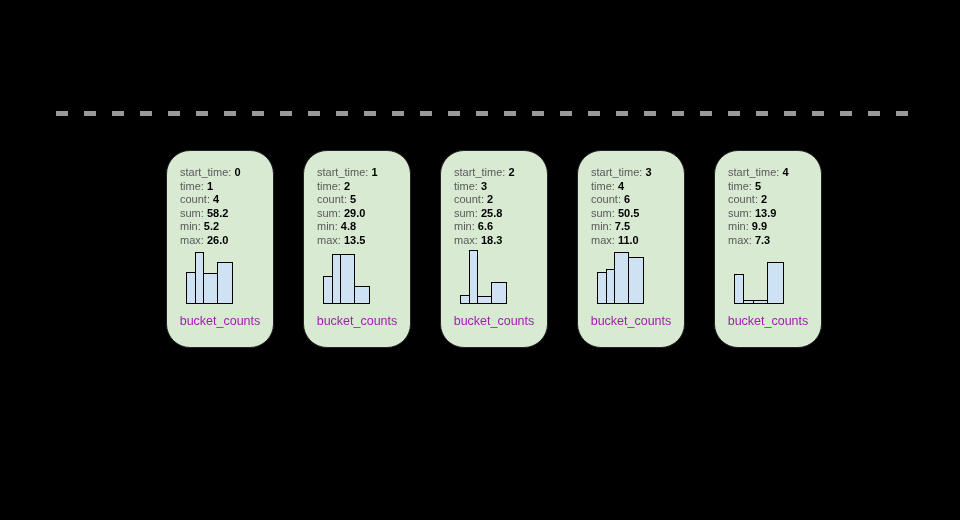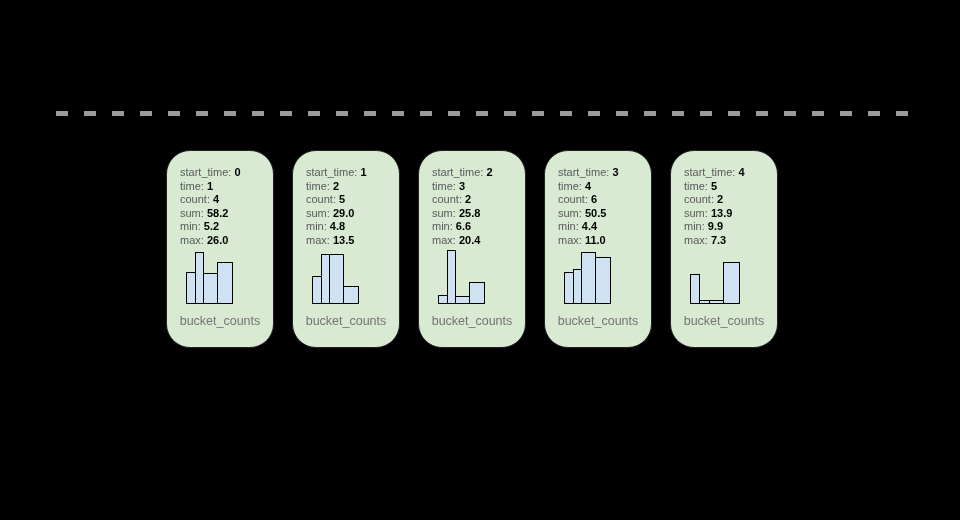--- a/index.html
+++ b/index.html
@@ -21,21 +21,21 @@
     top: 111px;
     width: 856px;
     height: 5px;
     background: repeating-linear-gradient(to right, #999999 0, #999999 12px, transparent 12px, transparent 28px);
   }
   .cards-row {
     position: absolute;
     left: 166px;
     top: 150px;
     display: flex;
-    gap: 18px;
+    gap: 29px;
   }
   .card {
     box-sizing: border-box;
     width: 108px;
     height: 198px;
     background: #d9ead3;
     border: 1.5px solid #222222;
     border-radius: 24px;
     padding: 15px 0 0 0;
     box-shadow: 2px 2px 4px rgba(0,0,0,0.6);
@@ -59,21 +59,21 @@
   .bar {
     box-sizing: border-box;
     background: #cfe2f3;
     border: 1px solid #000000;
   }
   .bar + .bar { margin-left: -1px; }
   .bucket-label {
     margin-top: 10px;
     text-align: center;
     font-size: 12.5px;
-    color: #737373;
+    color: #a21caf;
   }
 </style>
 </head>
 <body>
 
 <div class="canvas">
   <div class="divider"></div>
   <div class="cards-row">
   <div class="card">
     <div class="fields">
@@ -111,38 +111,38 @@
     <div class="bucket-label">bucket_counts</div>
   </div>
 
   <div class="card">
     <div class="fields">
           <div class="field"><span class="flabel">start_time:</span><span class="fvalue"> 2</span></div>
           <div class="field"><span class="flabel">time:</span><span class="fvalue"> 3</span></div>
           <div class="field"><span class="flabel">count:</span><span class="fvalue"> 2</span></div>
           <div class="field"><span class="flabel">sum:</span><span class="fvalue"> 25.8</span></div>
           <div class="field"><span class="flabel">min:</span><span class="fvalue"> 6.6</span></div>
-          <div class="field"><span class="flabel">max:</span><span class="fvalue"> 20.4</span></div>
+          <div class="field"><span class="flabel">max:</span><span class="fvalue"> 18.3</span></div>
         </div>
     <div class="hist">
           <div class="bar" style="width: 10px; height: 9px;"></div>
           <div class="bar" style="width: 9px; height: 54px;"></div>
           <div class="bar" style="width: 15px; height: 8px;"></div>
           <div class="bar" style="width: 16px; height: 22px;"></div>
         </div>
     <div class="bucket-label">bucket_counts</div>
   </div>
 
   <div class="card">
     <div class="fields">
           <div class="field"><span class="flabel">start_time:</span><span class="fvalue"> 3</span></div>
           <div class="field"><span class="flabel">time:</span><span class="fvalue"> 4</span></div>
           <div class="field"><span class="flabel">count:</span><span class="fvalue"> 6</span></div>
           <div class="field"><span class="flabel">sum:</span><span class="fvalue"> 50.5</span></div>
-          <div class="field"><span class="flabel">min:</span><span class="fvalue"> 4.4</span></div>
+          <div class="field"><span class="flabel">min:</span><span class="fvalue"> 7.5</span></div>
           <div class="field"><span class="flabel">max:</span><span class="fvalue"> 11.0</span></div>
         </div>
     <div class="hist">
           <div class="bar" style="width: 10px; height: 32px;"></div>
           <div class="bar" style="width: 9px; height: 35px;"></div>
           <div class="bar" style="width: 15px; height: 52px;"></div>
           <div class="bar" style="width: 16px; height: 47px;"></div>
         </div>
     <div class="bucket-label">bucket_counts</div>
   </div>

